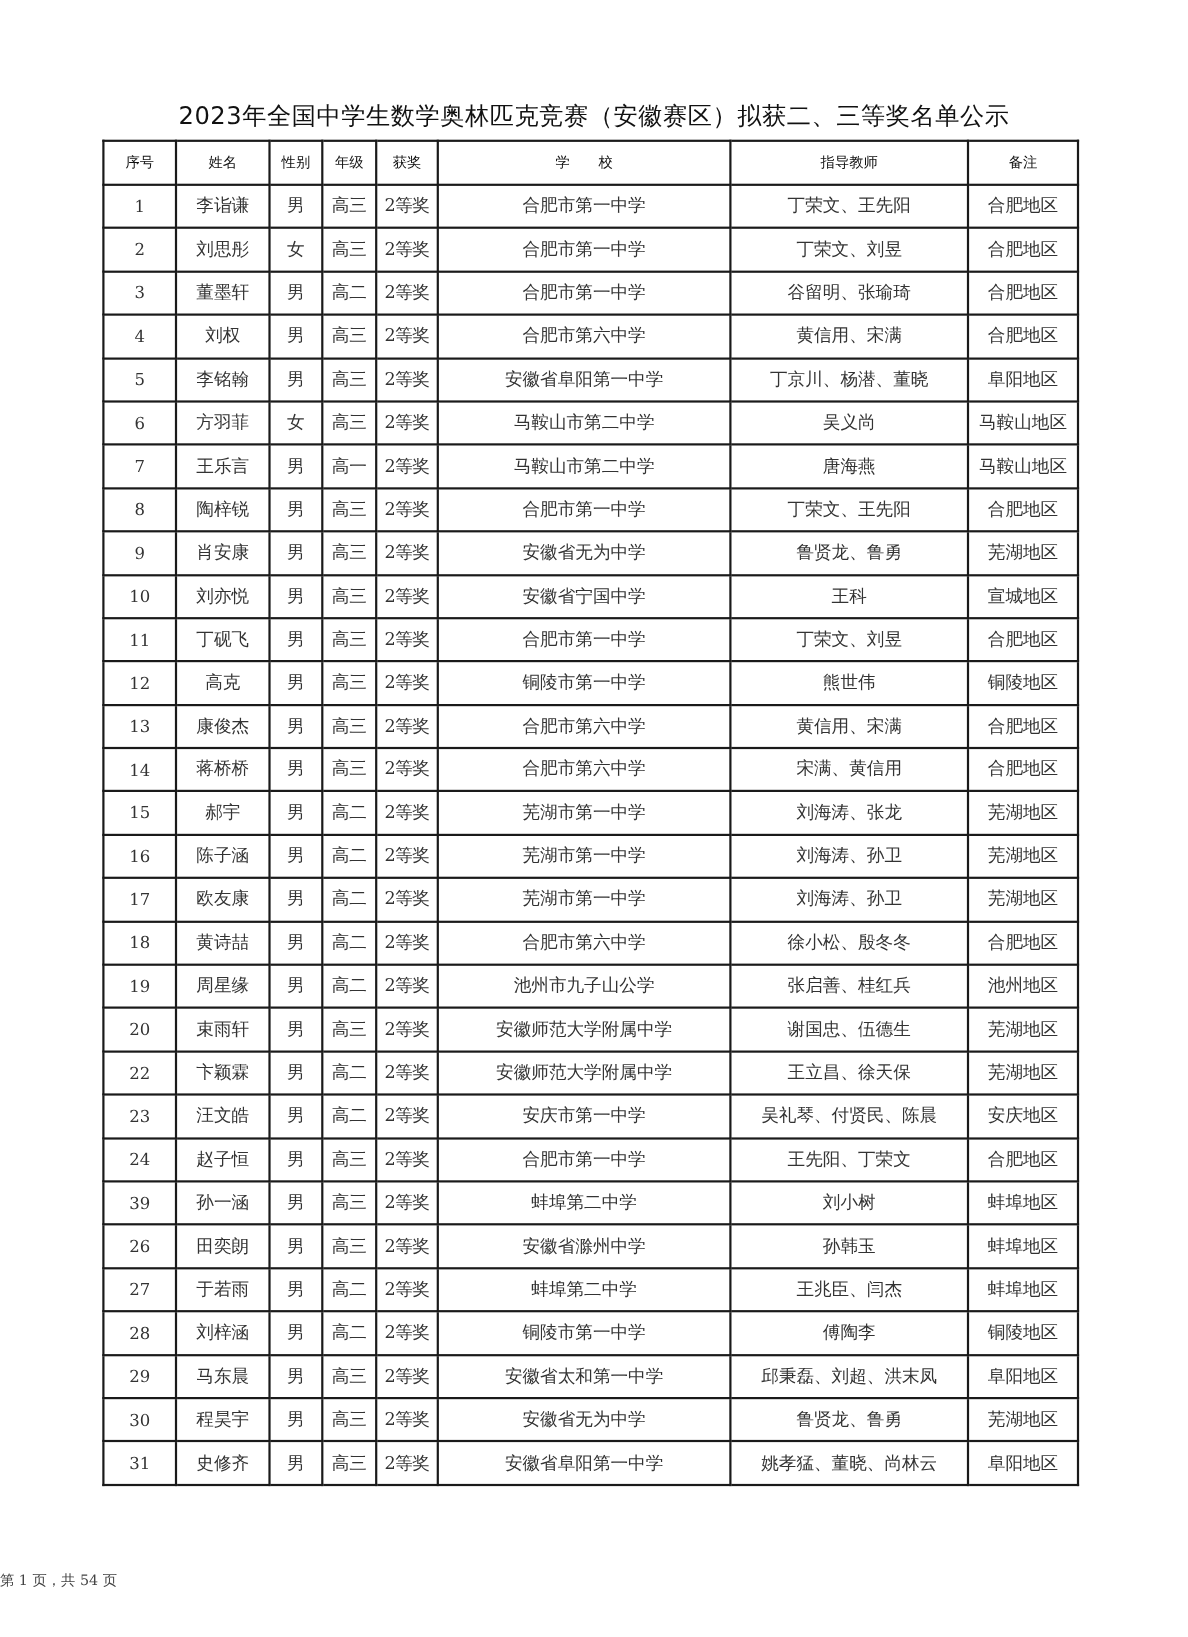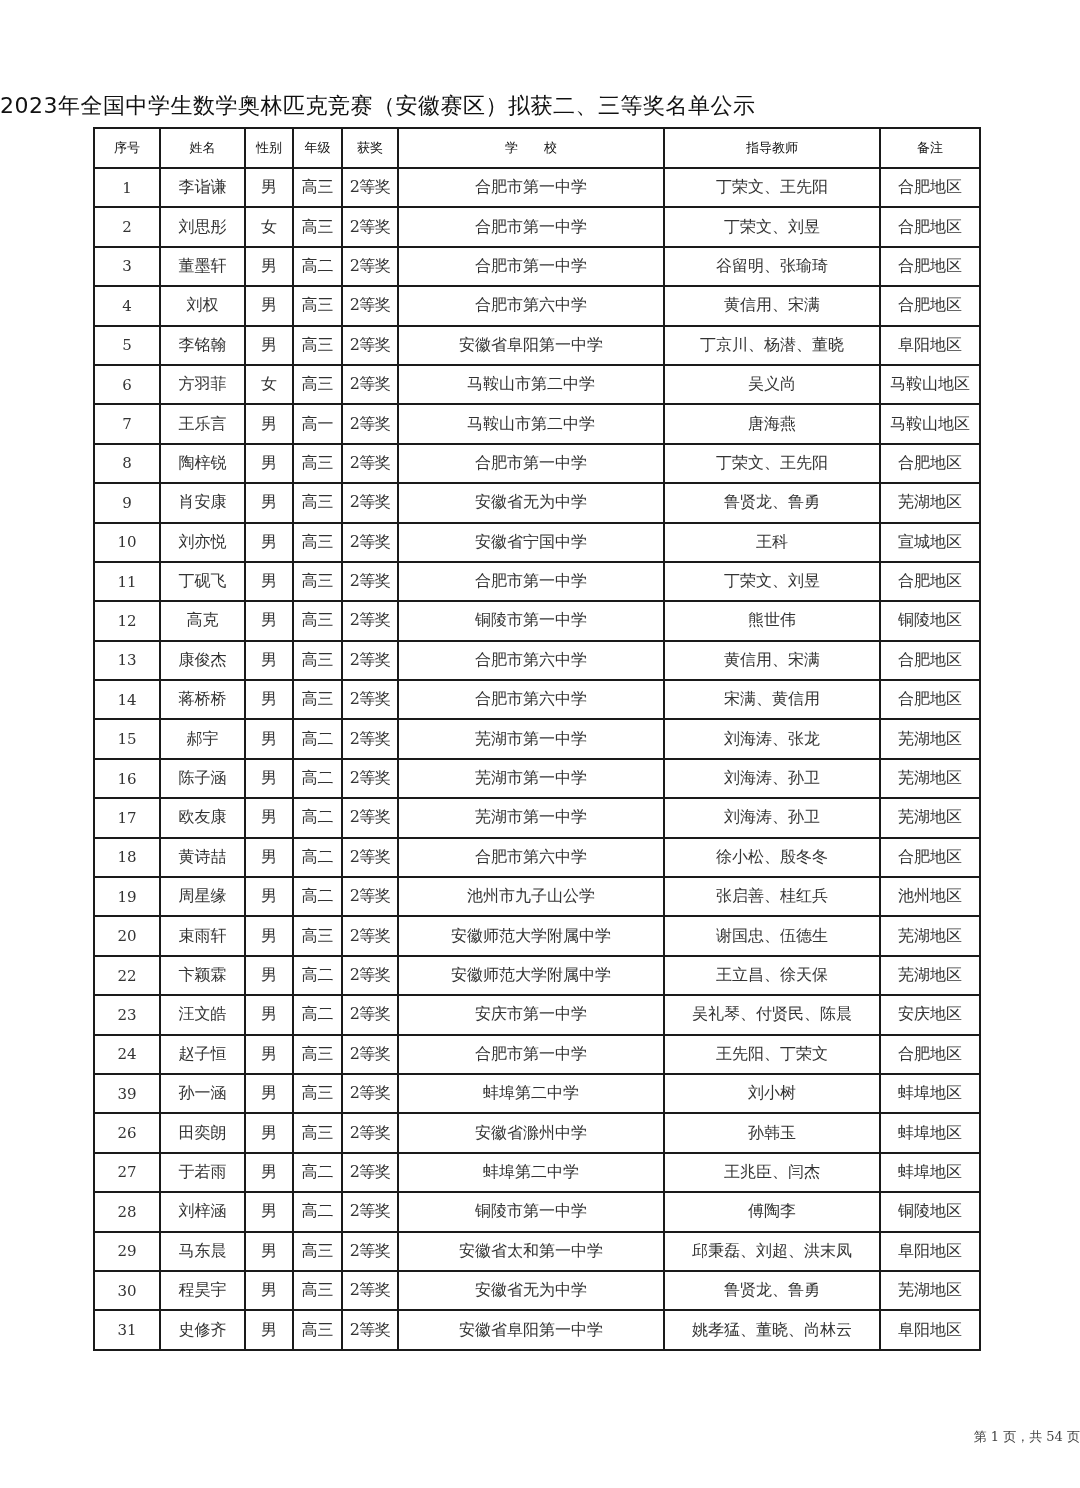--- a/index.html
+++ b/index.html
@@ -13,21 +13,21 @@
       position: relative;
       overflow: hidden;
       font-family: "DejaVu Serif", "Liberation Serif", serif;
       color: #222;
     }
     .page-title {
       position: absolute;
       top: 76px;
       left: 0;
       width: 1080px;
-      text-align: left;
+      text-align: center;
       font-family: "DejaVu Sans", "Liberation Sans", sans-serif;
       font-size: 22px;
       font-weight: normal;
       color: #111;
       letter-spacing: 0.5px;
     }
     .award-table {
       position: absolute;
       top: 127px;
       left: 93px;
@@ -63,21 +63,21 @@
     }
     .award-table td.c-award {
       letter-spacing: -0.5px;
       border-radius: 10px;
     }
     .page-footer {
       position: absolute;
       top: 1428px;
       left: 0;
       width: 1080px;
-      text-align: right;
+      text-align: left;
       font-family: "DejaVu Serif", "Liberation Serif", serif;
       font-size: 13px;
       color: #444;
     }
   </style>
 </head>
 <body>
 
 <h1 class="page-title">2023年全国中学生数学奥林匹克竞赛（安徽赛区）拟获二、三等奖名单公示</h1>
 

